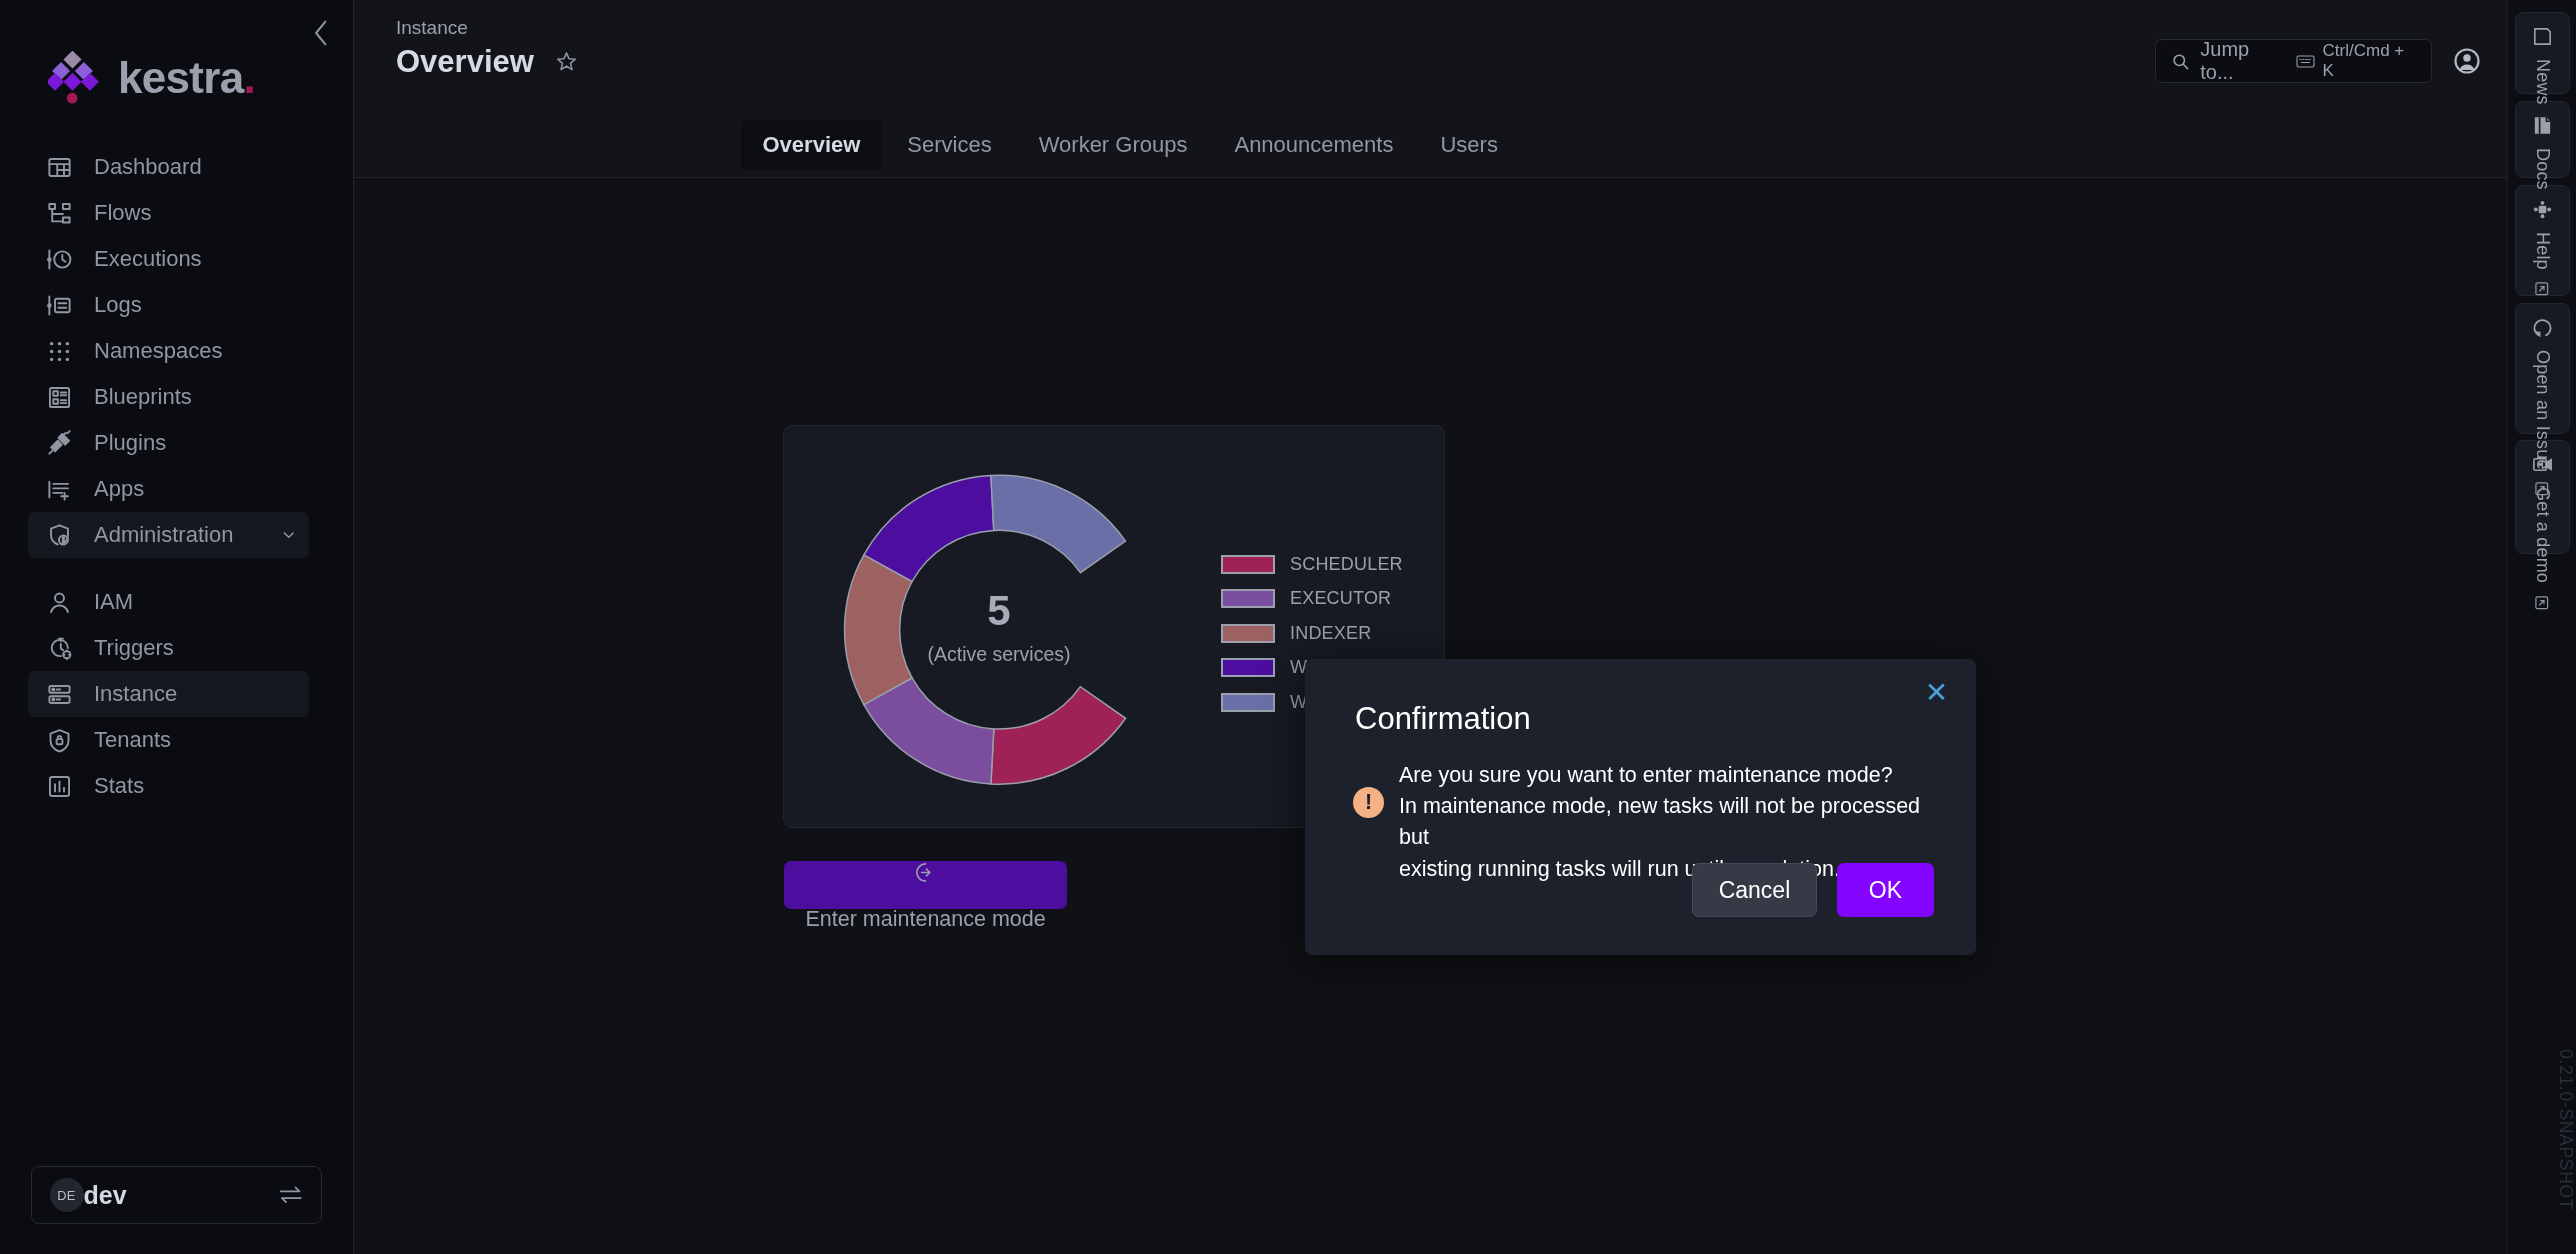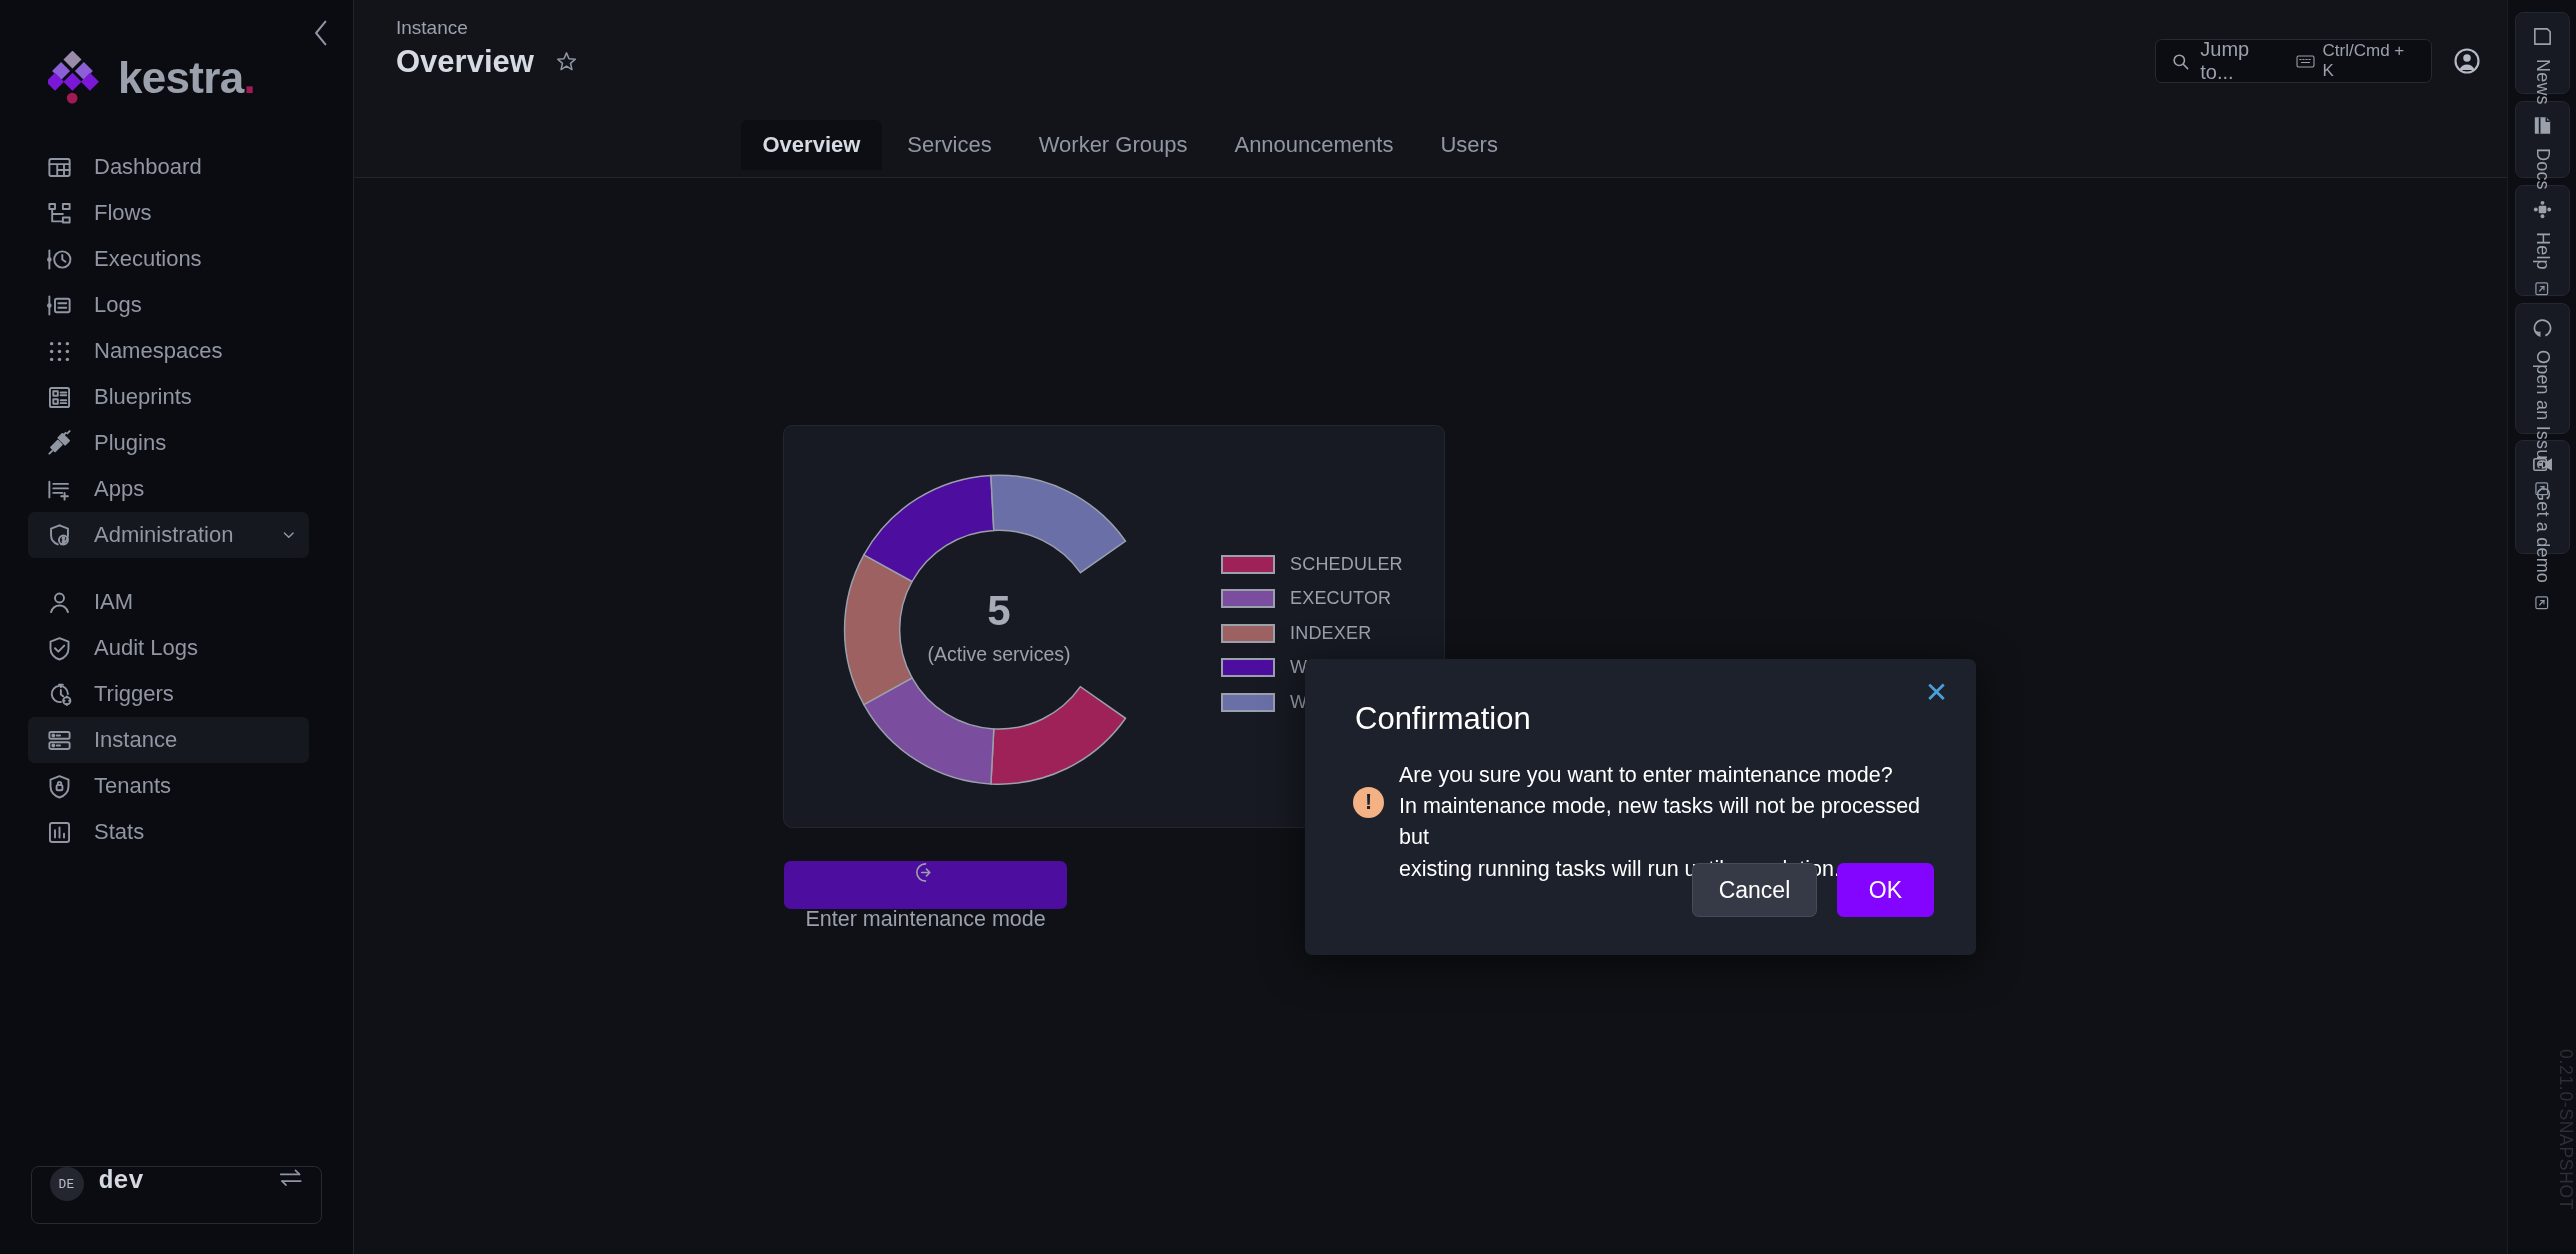--- a/index.html
+++ b/index.html
@@ -46,23 +46,22 @@
     cursor: pointer; position: relative;
   }
   .nav-item.active { background: #16181f; }
   .nav-item .ico { width: 30px; height: 30px; flex: 0 0 30px; display: flex; align-items: center; justify-content: center; }
   .nav-item .chev { margin-left: auto; margin-right: 12px; display: flex; }
   .nav-spacer { height: 21px; }
 
   .tenant-box {
     margin: 0 31px 30px 31px;
     height: 58px; border: 0.7px solid #262a33; border-radius: 8px;
-    display: flex; gap: 15px; padding: 0 17.5px;
+    display: flex; align-items: center; padding: 0 17.5px;
     cursor: pointer;
-    font-family: Liberation Mono, monospace;
   }
   .tenant-avatar {
     width: 34px; height: 34px; border-radius: 50%;
     background: #23262f; color: #b9bec9;
     display: flex; align-items: center; justify-content: center;
     font-size: 12.8px; letter-spacing: 0.3px; flex: 0 0 34px;
   }
   .tenant-name { font-size: 25px; color: #d4d8e0; font-weight: bold; }
   .tenant-swap { margin-left: auto; color: #8e95a5; display: flex; }
 
@@ -362,29 +361,20 @@
             <svg width="27" height="27" viewBox="0 0 24 24" stroke="#9196a3" stroke-width="1.7" fill="none" stroke-linecap="round" stroke-linejoin="round">
               <circle cx="12" cy="8" r="4"></circle>
               <path d="M4.5 20.5c1.4-4 4.2-5.8 7.5-5.8s6.1 1.8 7.5 5.8"></path>
             </svg>
           </span>
           <span>IAM</span>
         </div>
         <div class="nav-item">
           <span class="ico">
             <svg width="27" height="27" viewBox="0 0 24 24" stroke="#9196a3" stroke-width="1.7" fill="none" stroke-linecap="round" stroke-linejoin="round">
-              <path d="M12 2.8l8 3v6.4c0 4.3-3.2 8.2-8 9.6-4.8-1.4-8-5.3-8-9.6V5.8z"></path>
-              <path d="M8 11.8l3 3 5.2-5.4"></path>
-            </svg>
-          </span>
-          <span>Audit Logs</span>
-        </div>
-        <div class="nav-item">
-          <span class="ico">
-            <svg width="27" height="27" viewBox="0 0 24 24" stroke="#9196a3" stroke-width="1.7" fill="none" stroke-linecap="round" stroke-linejoin="round">
               <path d="M11.5 3.2h3.5"></path>
               <path d="M13.2 3.2v2.4"></path>
               <path d="M19.5 11.5a7.2 7.2 0 1 0-6.3 7.2"></path>
               <path d="M13.2 8v4l2 1.6"></path>
               <circle cx="18.5" cy="17.5" r="3.2"></circle>
               <path d="M18.5 14.6v-.9M18.5 21.3v-.9M21.4 17.5h-.9M16.5 17.5h-.9"></path>
             </svg>
           </span>
           <span>Triggers</span>
         </div>

